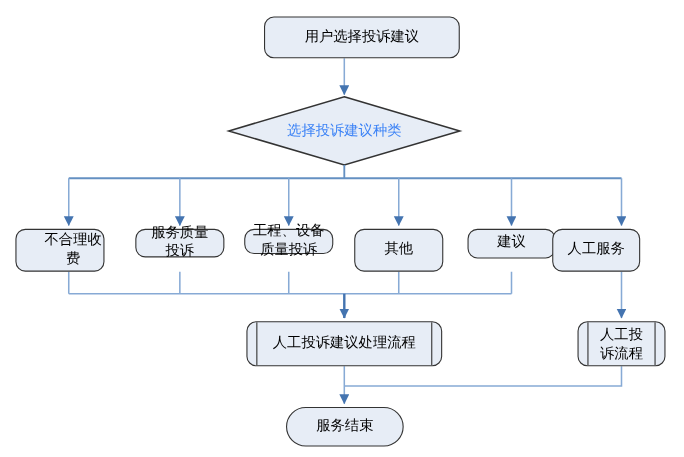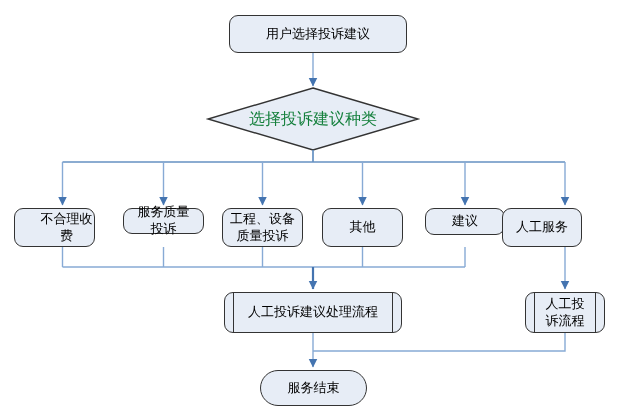--- a/index.html
+++ b/index.html
@@ -29,21 +29,21 @@
   .pp{border-radius:9px;}
   .pp::before,.pp::after{
     content:"";position:absolute;top:0;bottom:0;width:0;
     border-left:1.4px solid var(--node-border,#333);
   }
   .pp::before{left:8px;}
   .pp::after{right:8px;}
   .diamond-label{
     position:absolute;background:transparent;border:none;
     display:flex;align-items:center;justify-content:center;
-    text-align:center;font-size:16px;color:#15803d;
+    text-align:center;font-size:13px;color:#3b82f6;
   }
 </style>
 </head>
 <body>
 
 <svg id="connectors" width="622" height="415" viewBox="0 0 622 415" xmlns="http://www.w3.org/2000/svg">
   <defs>
     <marker id="arr" markerUnits="userSpaceOnUse" markerWidth="10" markerHeight="10" refX="8.5" refY="4.5" orient="auto">
       <path class="arrowhead" d="M0,0 L9,4.5 L0,9 Z"></path>
     </marker>
@@ -72,30 +72,30 @@
 
   <path class="ln3" d="M313,267 V289" marker-end="url(#arr)"></path>
 
   <path class="ln" d="M565,247 V289" marker-end="url(#arr)"></path>
 
   <path class="ln" d="M565,333 V351 H313"></path>
 
   <path class="ln" d="M313,333 V367" marker-end="url(#arr)"></path>
 </svg>
 
-<div class="node rounded" style="left:229px;top:15px;width:178px;height:38px;">用户选择投诉建议</div>
+<div class="node rounded" style="left:240px;top:15px;width:178px;height:38px;">用户选择投诉建议</div>
 
 <div class="diamond-label" style="left:208px;top:88px;width:210px;height:62px;">选择投诉建议种类</div>
 
 <div class="node rounded" style="left:14px;top:208px;width:81px;height:39px;padding-left:24px;">不合理收费</div>
 
 <div class="node rounded" style="left:123px;top:208px;width:81px;height:26px;">服务质量
 投诉</div>
 
-<div class="node rounded" style="left:222px;top:208px;width:81px;height:39px;">工程、设备
+<div class="node rounded" style="left:222px;top:208px;width:81px;height:23px;">工程、设备
 质量投诉</div>
 
 <div class="node rounded" style="left:322px;top:208px;width:81px;height:39px;">其他</div>
 
 <div class="node rounded" style="left:425px;top:208px;width:80px;height:27px;">建议</div>
 
 <div class="node rounded" style="left:502px;top:208px;width:80px;height:39px;">人工服务</div>
 
 <div class="node pp" style="left:224px;top:292px;width:178px;height:41px;">人工投诉建议处理流程</div>
 

